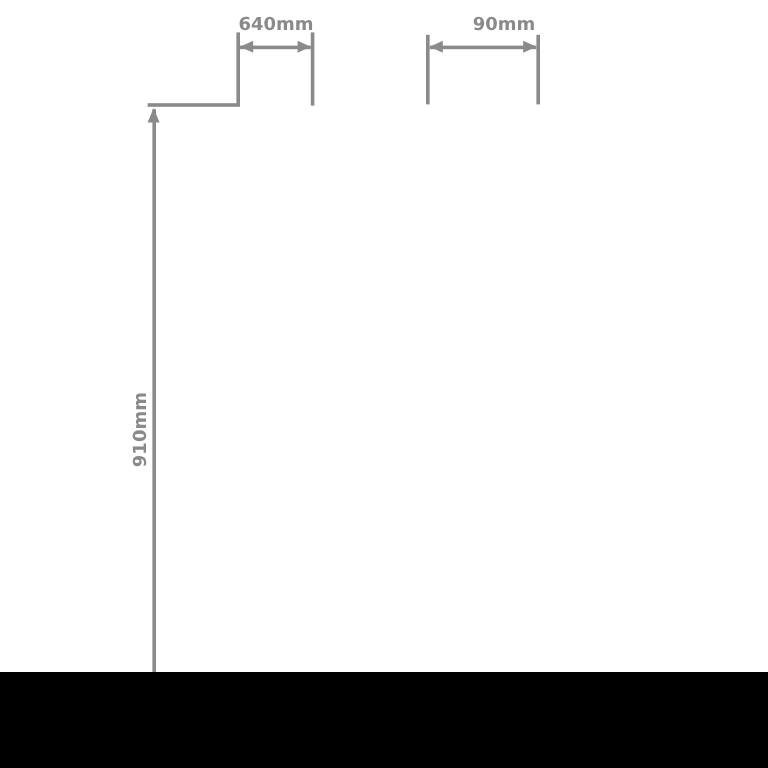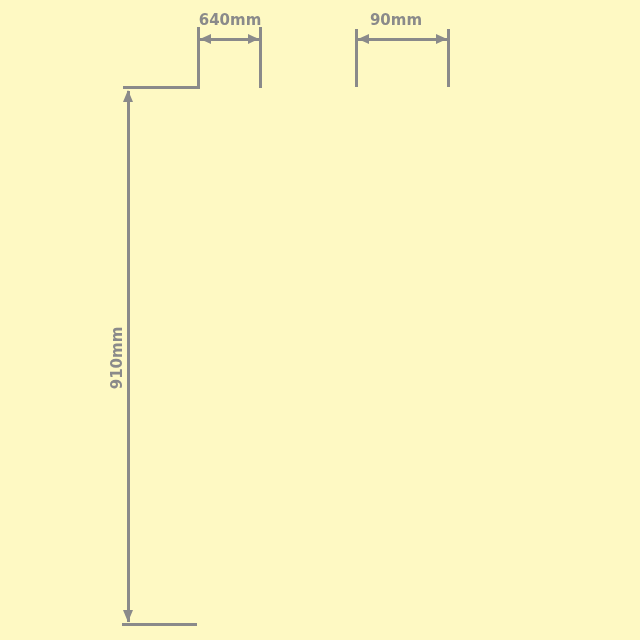--- a/index.html
+++ b/index.html
@@ -3,22 +3,22 @@
 <meta charset="utf-8">
 <style>
   html, body {
     margin: 0;
     padding: 0;
     background: #000000;
   }
   #canvas {
     position: relative;
     width: 640px;
-    height: 640px;
-    background: #fef9c3;
+    height: 560px;
+    background: #ffffff;
     overflow: hidden;
     font-family: "DejaVu Sans", "Liberation Sans", sans-serif;
   }
   .dim-label {
     position: absolute;
     color: #8a8a8a;
     font-size: 15px;
     font-weight: bold;
     text-align: center;
     letter-spacing: 0px;
@@ -41,21 +41,21 @@
   #wl-dim     { left: 200px; top: 38px; width: 59px; height: 3px;  }
   #wl-arr-l   { left: 200px; top: 34px;
                 border-top: 5.5px solid transparent;
                 border-bottom: 5.5px solid transparent;
                 border-right: 11px solid #8a8a8a; }
   #wl-arr-r   { left: 248px; top: 34px;
                 border-top: 5.5px solid transparent;
                 border-bottom: 5.5px solid transparent;
                 border-left: 11px solid #8a8a8a; }
   
-  #wr-label   { left: 360px; top: 12px; width: 72px; height: 16px; }
+  #wr-label   { left: 384px; top: 12px; width: 72px; height: 16px; }
   #wr-ext-l   { left: 355px; top: 29px; width: 3px;  height: 58px; }
   #wr-ext-r   { left: 447px; top: 29px; width: 3px;  height: 58px; }
   #wr-dim     { left: 358px; top: 38px; width: 89px; height: 3px;  }
   #wr-arr-l   { left: 358px; top: 34px;
                 border-top: 5.5px solid transparent;
                 border-bottom: 5.5px solid transparent;
                 border-right: 11px solid #8a8a8a; }
   #wr-arr-r   { left: 436px; top: 34px;
                 border-top: 5.5px solid transparent;
                 border-bottom: 5.5px solid transparent;

